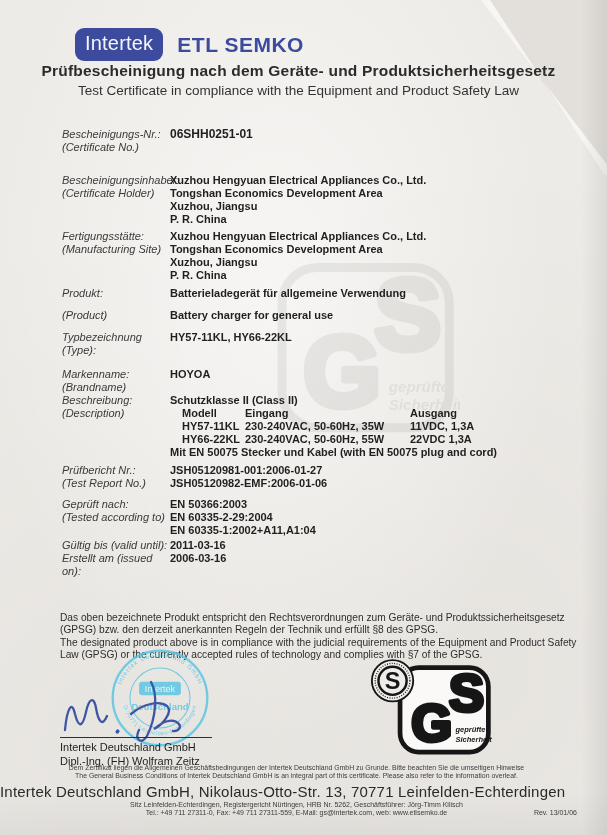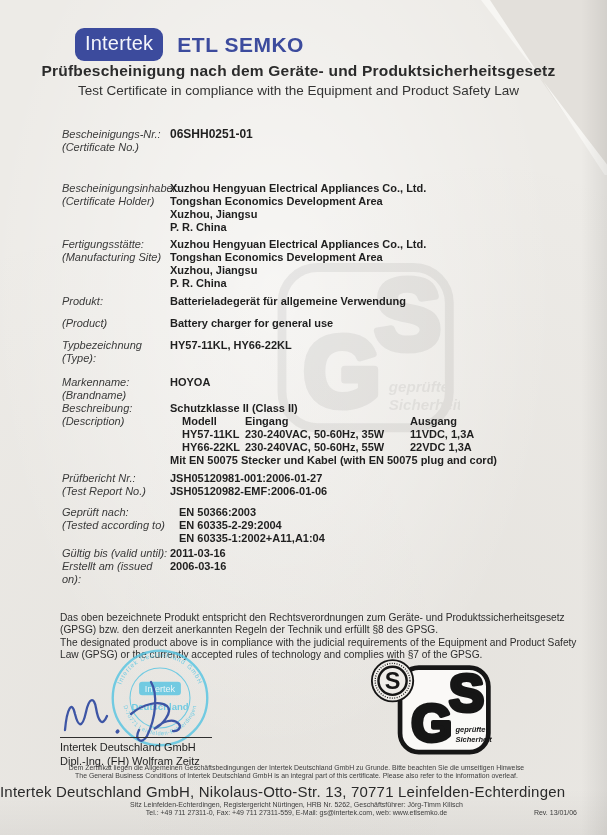--- a/index.html
+++ b/index.html
@@ -24,30 +24,30 @@
 
   .title{position:absolute;top:62px;left:0;right:10px;text-align:center;}
   .title .de{font-size:15.5px;font-weight:bold;letter-spacing:.2px;}
   .title .en{font-size:13.5px;margin-top:3px;color:#333;}
 
   .fields{position:absolute;top:128px;left:62px;right:24px;font-size:11px;line-height:13px;}
   .field-row{display:flex;}
   .field-label{width:108px;flex:0 0 108px;font-style:italic;color:#3a3a3a;}
   .field-value{flex:1;font-weight:bold;color:#1f1f1f;}
   .field-row.big .field-value{font-size:12px;}
-  .field-row:nth-child(1){margin-bottom:28px;justify-content:center;}
+  .field-row:nth-child(1){margin-bottom:20px;justify-content:center;}
   .field-row:nth-child(2){margin-bottom:4px;}
   .field-row:nth-child(3){margin-bottom:5px;}
   .field-row:nth-child(4){margin-bottom:9px;}
   .field-row:nth-child(5){margin-bottom:9px;}
   .field-row:nth-child(6){margin-bottom:11px;}
   .field-row:nth-child(7){margin-bottom:0;}
   .field-row:nth-child(8){margin-bottom:5px;}
   .field-row:nth-child(9){margin-bottom:8px;}
-  .field-row:nth-child(10){margin-bottom:2px;gap:9px;}
+  .field-row:nth-child(10){margin-bottom:2px;}
   .field-row:nth-child(11){}
   .spec-row{display:flex;}
   .spec-c0{flex:0 0 63px;padding-left:12px;}
   .spec-c1{flex:0 0 165px;}
   .spec-c2{flex:1;}
 
   .legal{position:absolute;top:612px;left:60px;right:26px;font-size:10.2px;line-height:12.4px;color:#2e2e2e;}
 
   .sig-area{position:absolute;top:640px;left:55px;width:270px;height:130px;}
   .stamp{position:absolute;top:8px;left:55px;opacity:.82;}

